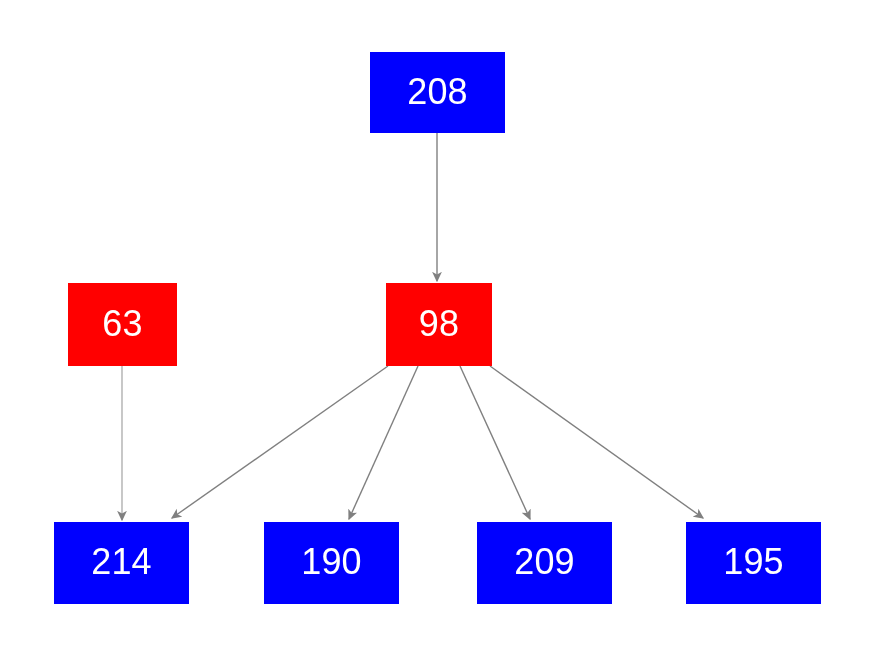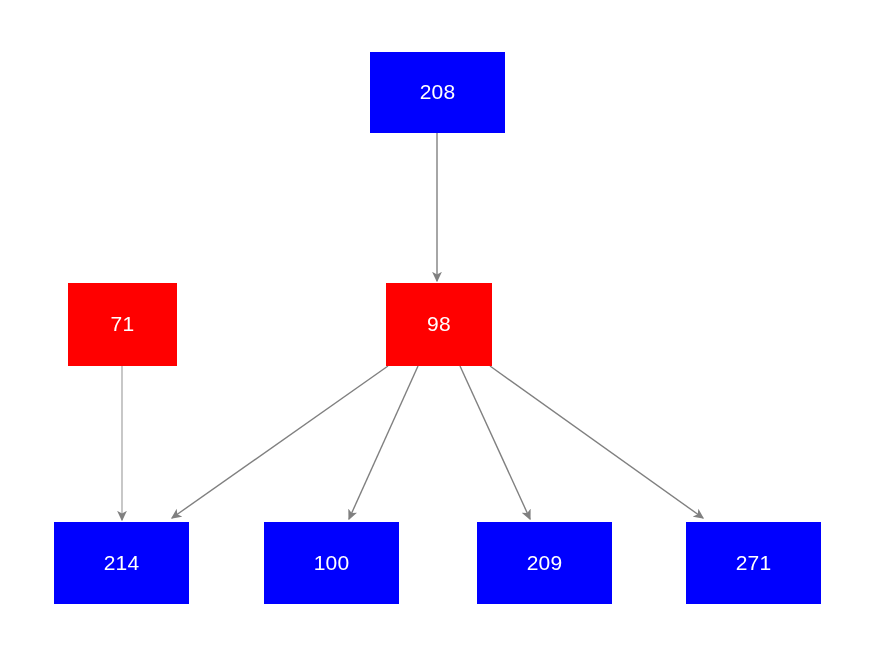--- a/index.html
+++ b/index.html
@@ -26,21 +26,21 @@
     height: 656px;
     pointer-events: none;
   }
   .node {
     position: absolute;
     display: flex;
     align-items: center;
     justify-content: center;
     box-sizing: border-box;
     color: #ffffff;
-    font-size: 21px;
+    font-size: 36px;
     font-family: "Liberation Sans", sans-serif;
     font-weight: normal;
     line-height: 1;
     letter-spacing: 0.2px;
     user-select: none;
   }
   .node-label {
     display: block;
     transform: translateY(-1px);
   }
@@ -68,36 +68,36 @@
         <line x1="460" y1="366" x2="530" y2="519" stroke="#808080" stroke-width="1.4" marker-end="url(#arrow-gray)"></line>
         <line x1="490" y1="366" x2="703" y2="518" stroke="#808080" stroke-width="1.4" marker-end="url(#arrow-gray)"></line>
       </g>
   </svg>
 
   <div class="node" style="left: 370px; top: 52px; width: 135px; height: 81px; background: rgb(0, 0, 255); color: rgb(255, 255, 255);">
     <span class="node-label">208</span>
   </div>
 
   <div class="node" style="left: 68px; top: 283px; width: 109px; height: 83px; background: rgb(255, 0, 0); color: rgb(255, 255, 255);">
-    <span class="node-label">71</span>
+    <span class="node-label">63</span>
   </div>
 
   <div class="node" style="left: 386px; top: 283px; width: 106px; height: 83px; background: rgb(255, 0, 0); color: rgb(255, 255, 255);">
     <span class="node-label">98</span>
   </div>
 
   <div class="node" style="left: 54px; top: 522px; width: 135px; height: 82px; background: rgb(0, 0, 255); color: rgb(255, 255, 255);">
     <span class="node-label">214</span>
   </div>
 
   <div class="node" style="left: 264px; top: 522px; width: 135px; height: 82px; background: rgb(0, 0, 255); color: rgb(255, 255, 255);">
-    <span class="node-label">100</span>
+    <span class="node-label">190</span>
   </div>
 
   <div class="node" style="left: 477px; top: 522px; width: 135px; height: 82px; background: rgb(0, 0, 255); color: rgb(255, 255, 255);">
     <span class="node-label">209</span>
   </div>
 
   <div class="node" style="left: 686px; top: 522px; width: 135px; height: 82px; background: rgb(0, 0, 255); color: rgb(255, 255, 255);">
-    <span class="node-label">271</span>
+    <span class="node-label">195</span>
   </div>
 
 </div>
 
 </body></html>

